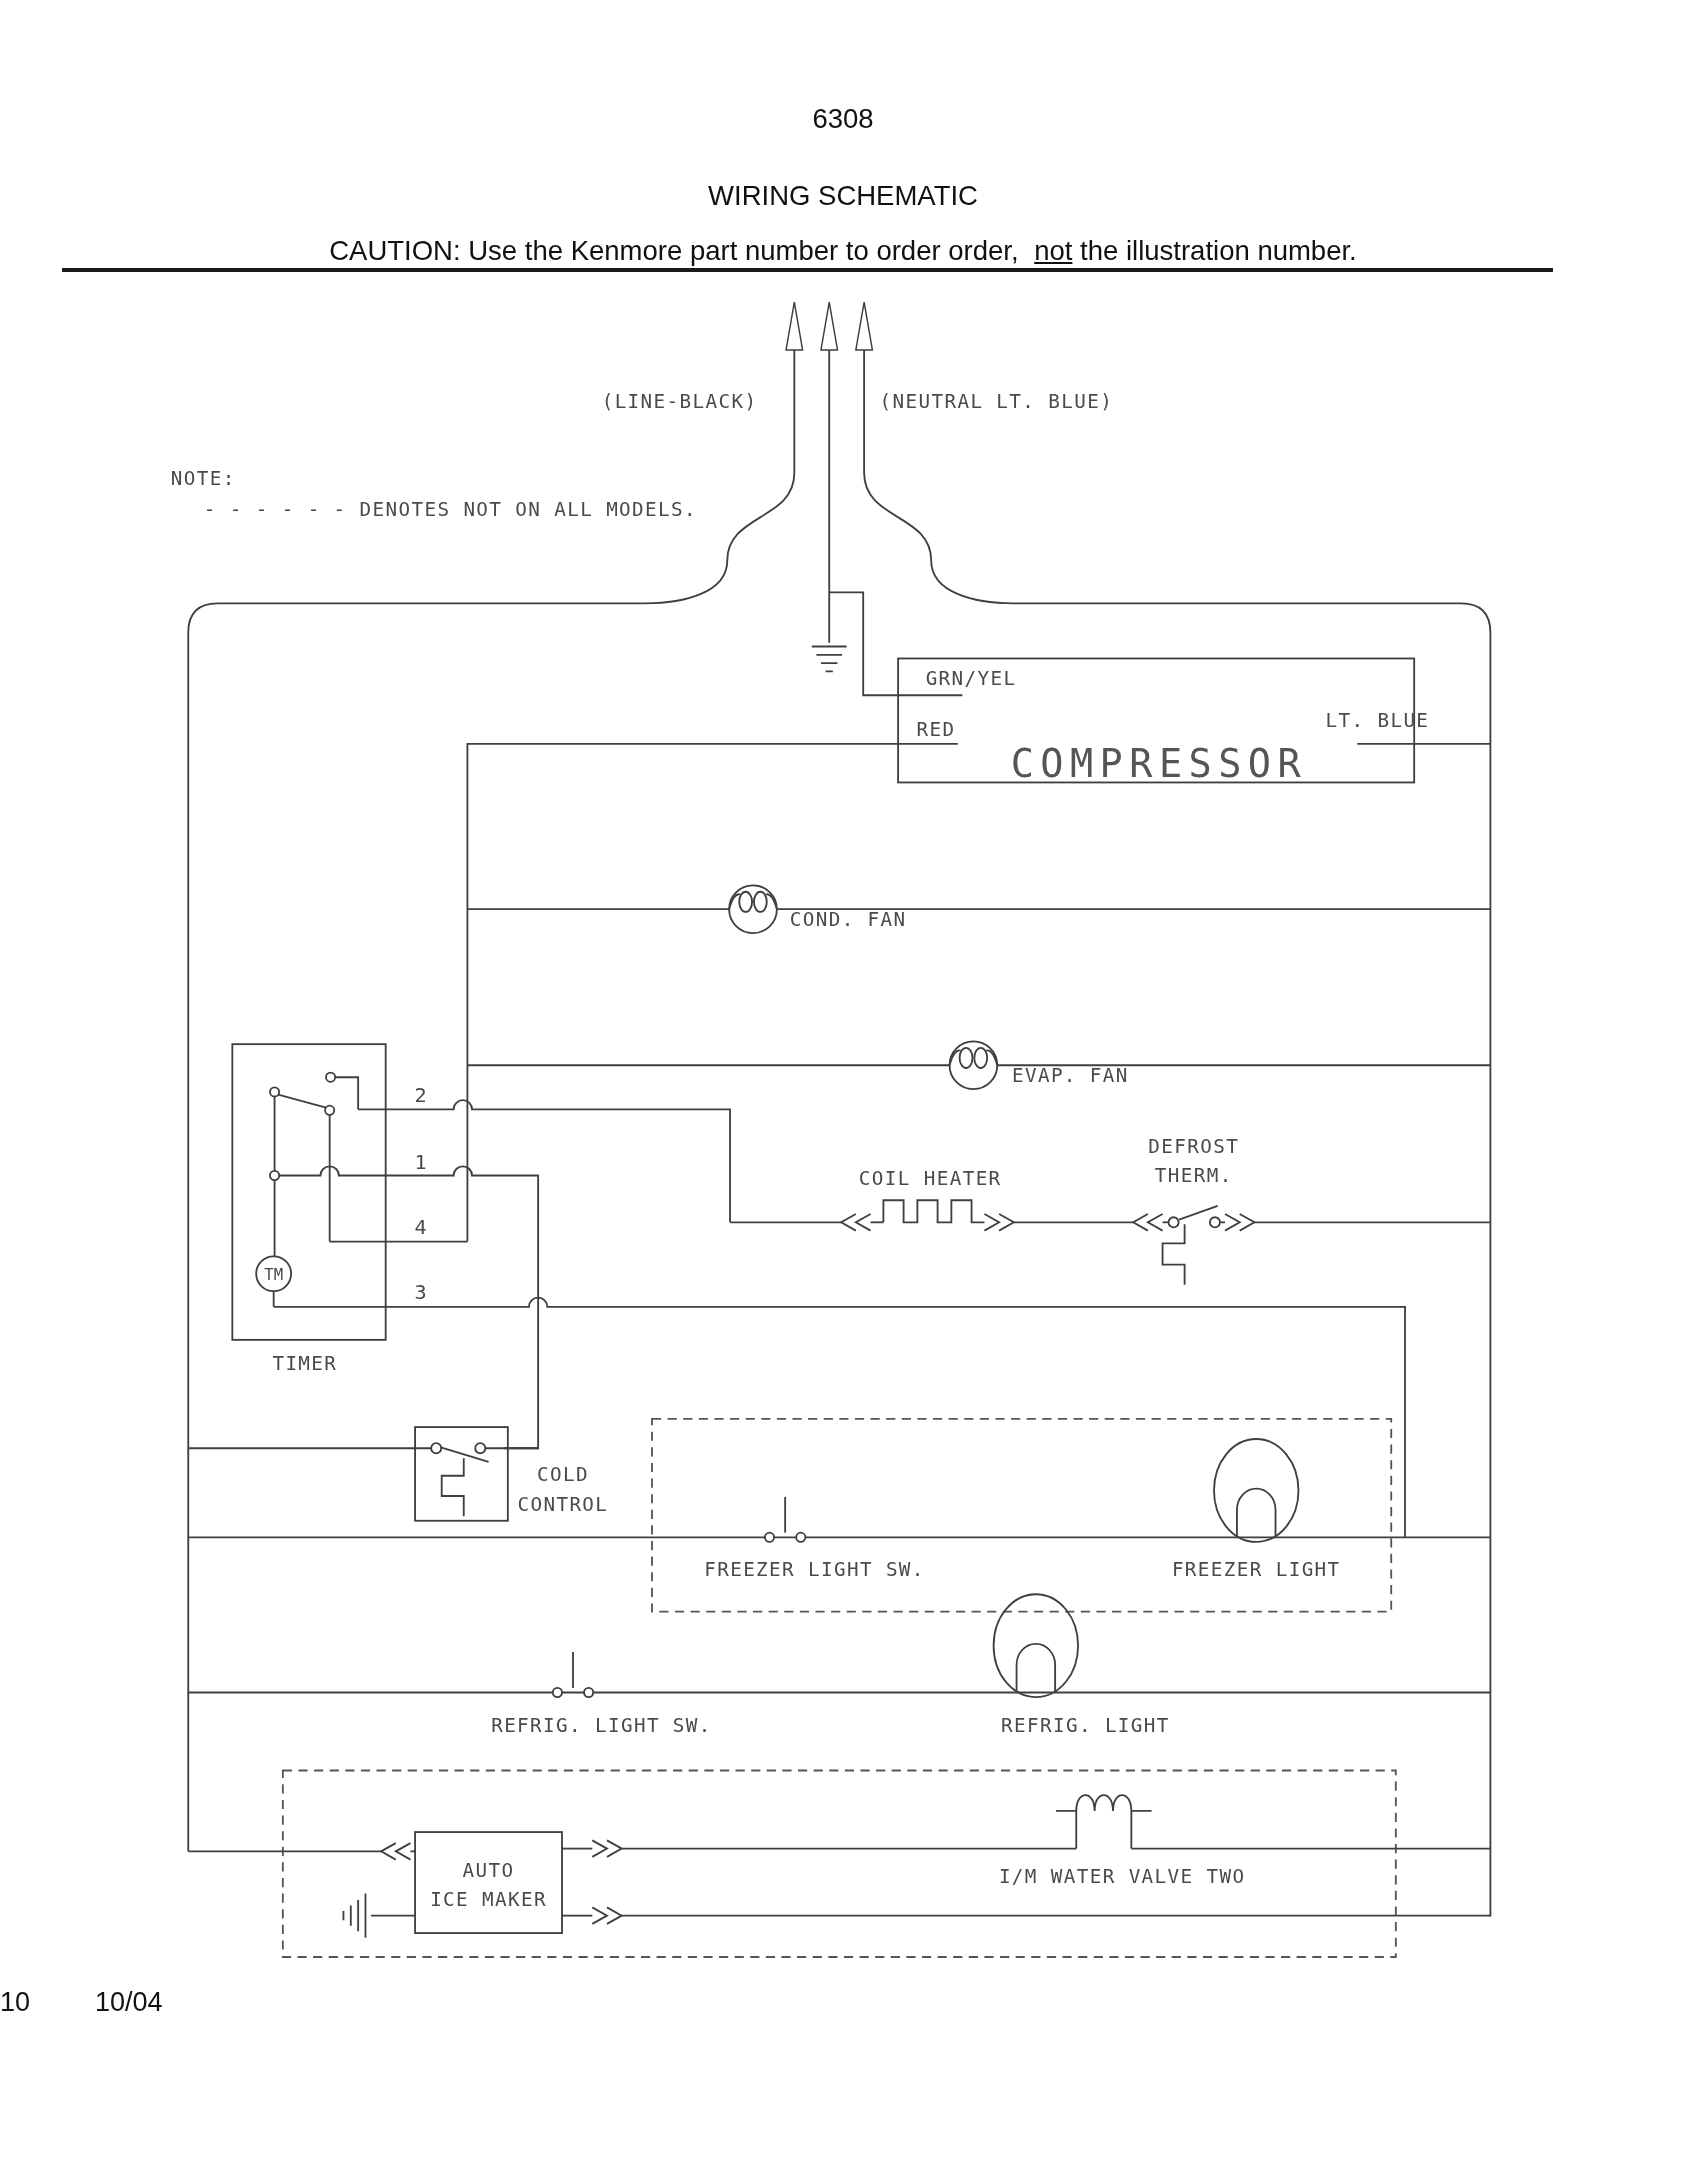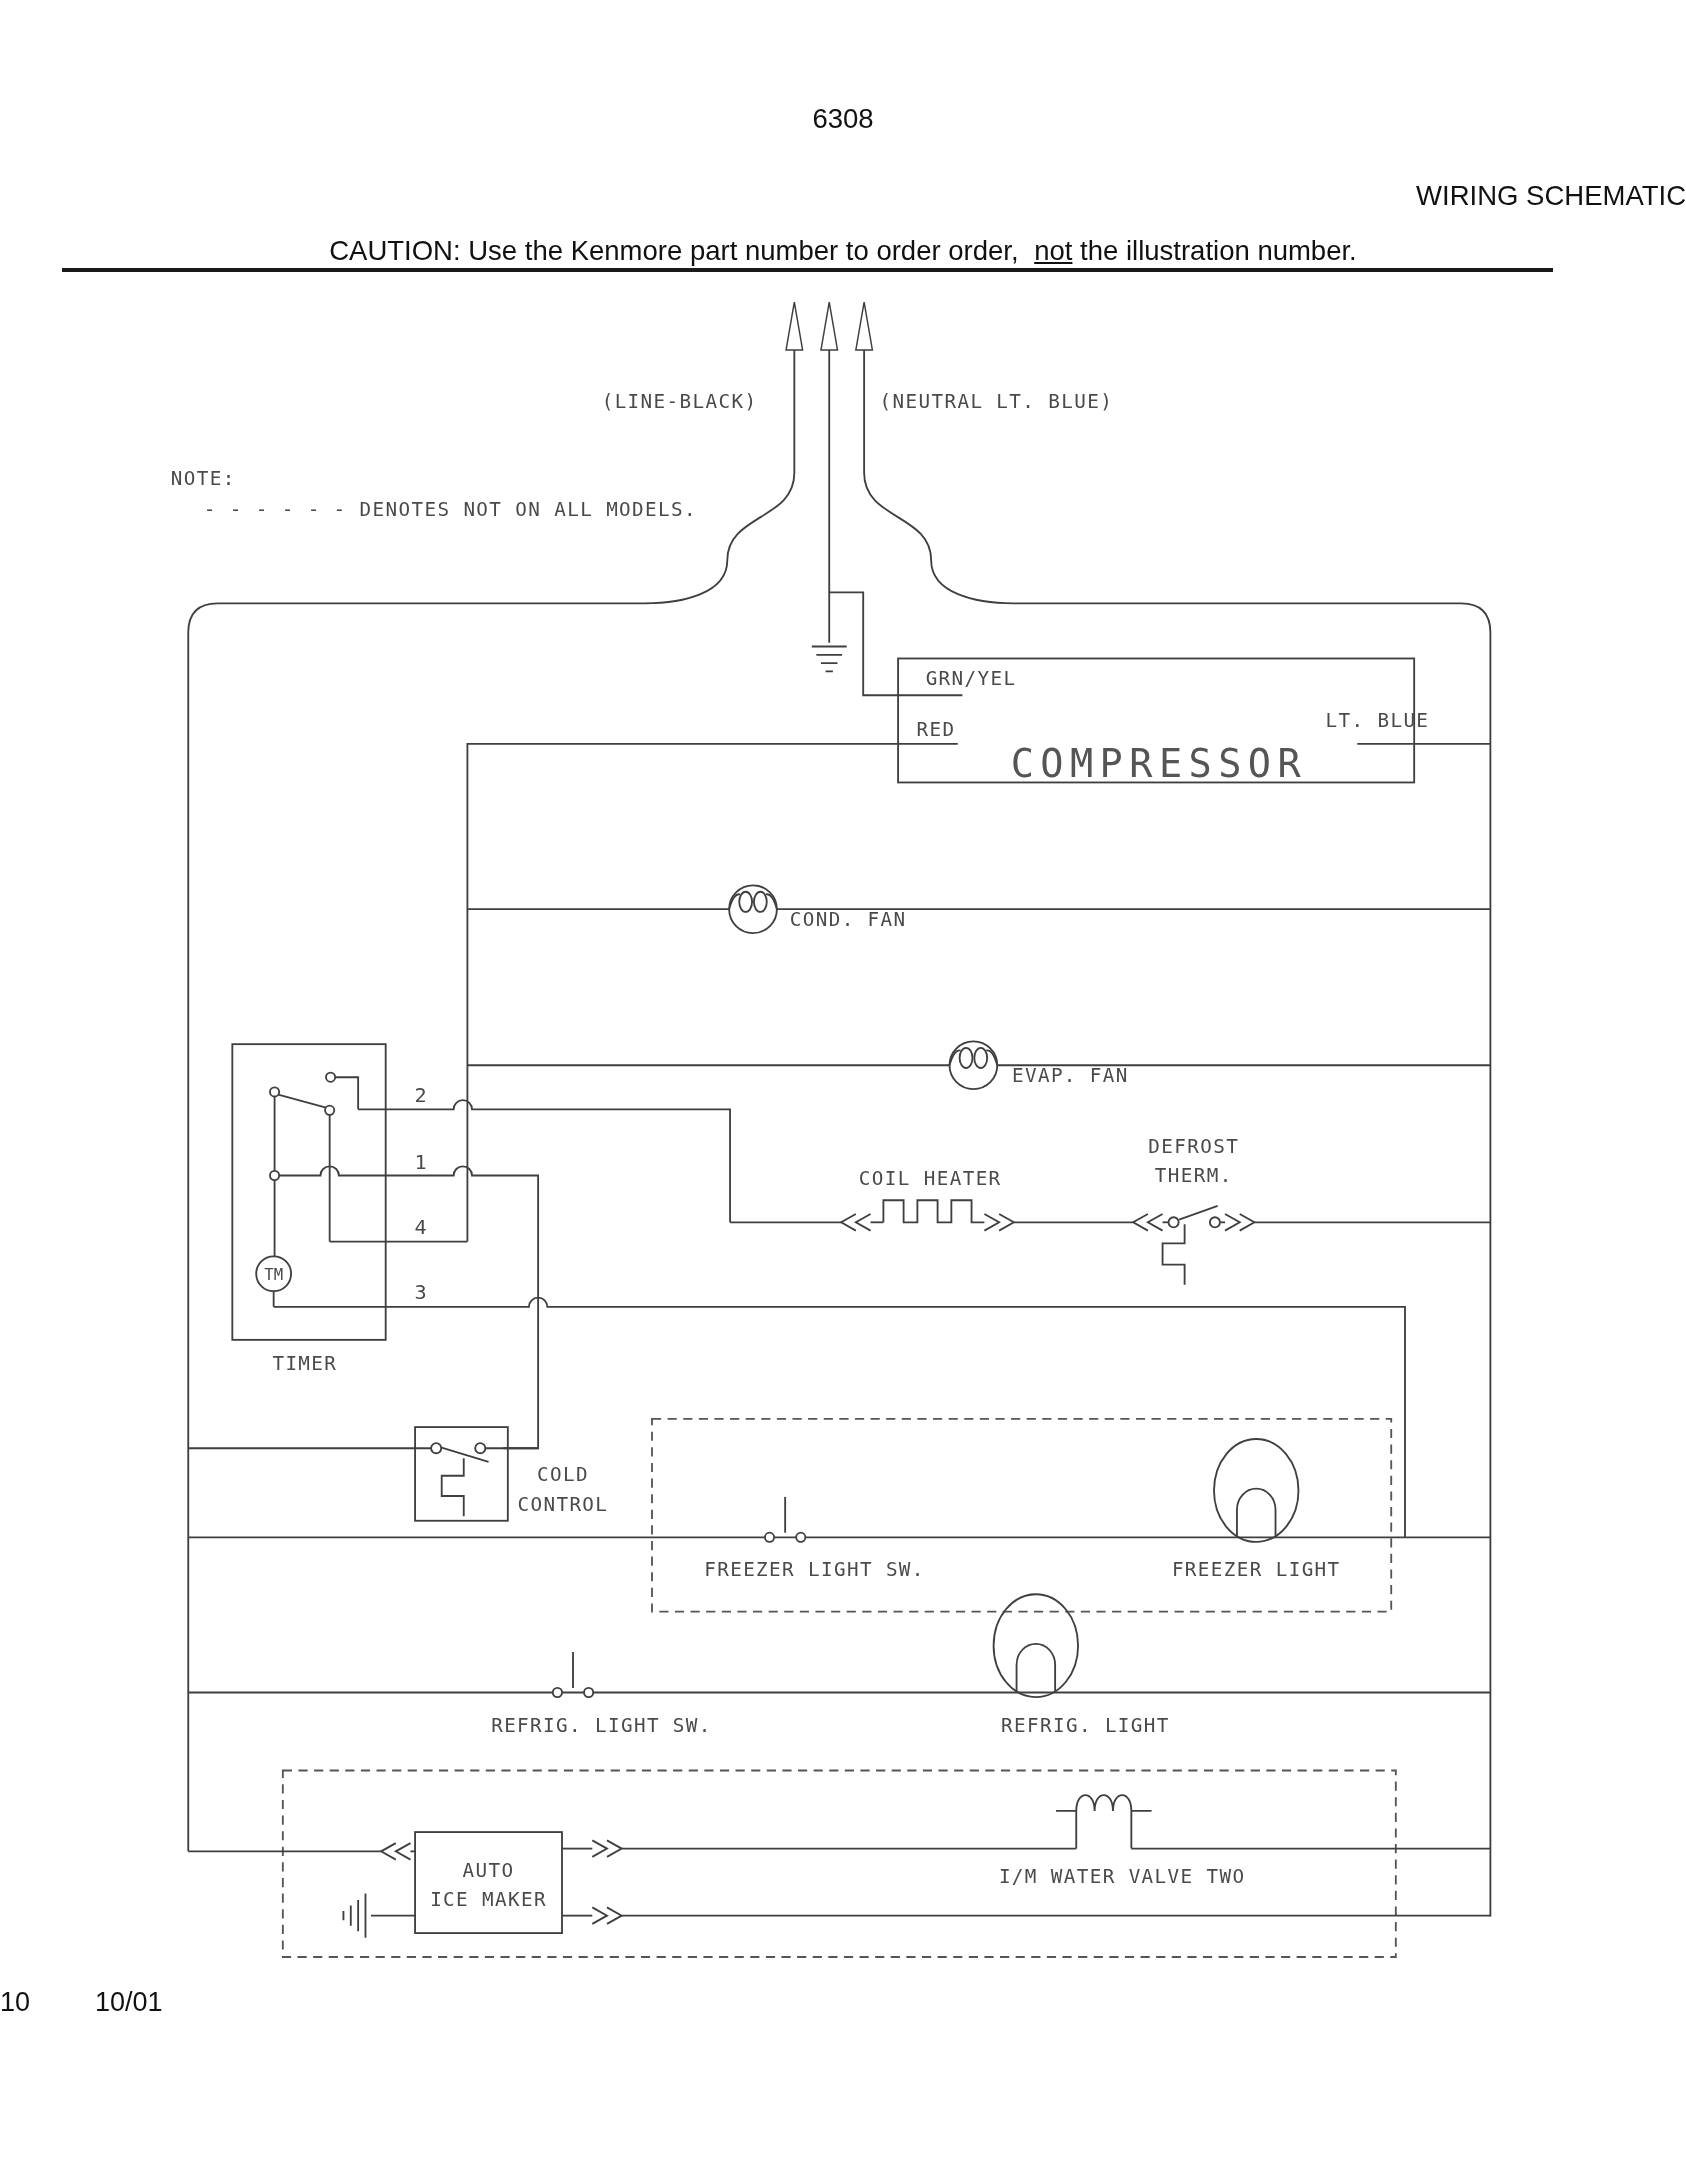--- a/index.html
+++ b/index.html
@@ -1,19 +1,19 @@
 <!DOCTYPE html>
 <html style="font-size:14.7px"><head>
 <meta charset="utf-8">
 <style>
   html,body{margin:0;padding:0;background:#ffffff;}
   body{width:1686px;height:2182px;position:relative;font-family:"Liberation Sans",sans-serif;}
   .hdr{position:absolute;left:0;width:1686px;text-align:center;color:#111;font-size:27.5px;}
   #model-number{top:103px;}
-  #schematic-title{top:180px;text-align:right;}
+  #schematic-title{top:180px;}
   #caution-line{top:235px;}
   #caution-line .em{text-decoration:underline;margin-left:8px;}
   #caution-rule{position:absolute;top:268px;left:62px;width:1491px;height:3.7px;background:#1a1a1a;}
   #footer-date{position:absolute;top:1987px;left:95px;font-size:27px;color:#111;}
   #footer-page{position:absolute;top:1987px;left:0;width:1662px;text-align:left;font-size:27px;color:#111;}
   svg{position:absolute;top:0;left:0;}
   .w{fill:none;stroke:#3f3f3f;stroke-width:2px;}
   .wd{fill:none;stroke:#555;stroke-width:2px;stroke-dasharray:10 7;}
   .ah{fill:#ffffff;stroke:#3f3f3f;stroke-width:1.6px;}
   .ct{fill:#ffffff;stroke:#3f3f3f;stroke-width:2px;}
@@ -176,15 +176,15 @@
   <text class="s mid" x="613" y="1645">CONTROL</text>
   <text class="s mid" x="887" y="1716">FREEZER LIGHT SW.</text>
   <text class="s mid" x="1368" y="1716">FREEZER LIGHT</text>
   <text class="s mid" x="655" y="1886">REFRIG. LIGHT SW.</text>
   <text class="s mid" x="1182" y="1886">REFRIG. LIGHT</text>
   <text class="s mid" x="532" y="2044">AUTO</text>
   <text class="s mid" x="532" y="2076">ICE MAKER</text>
   <text class="s mid" x="1222" y="2050">I/M WATER VALVE TWO</text>
 </svg>
 
-<div id="footer-date">10/01</div>
+<div id="footer-date">10/04</div>
 <div id="footer-page">10</div>
 
 
 </body></html>

